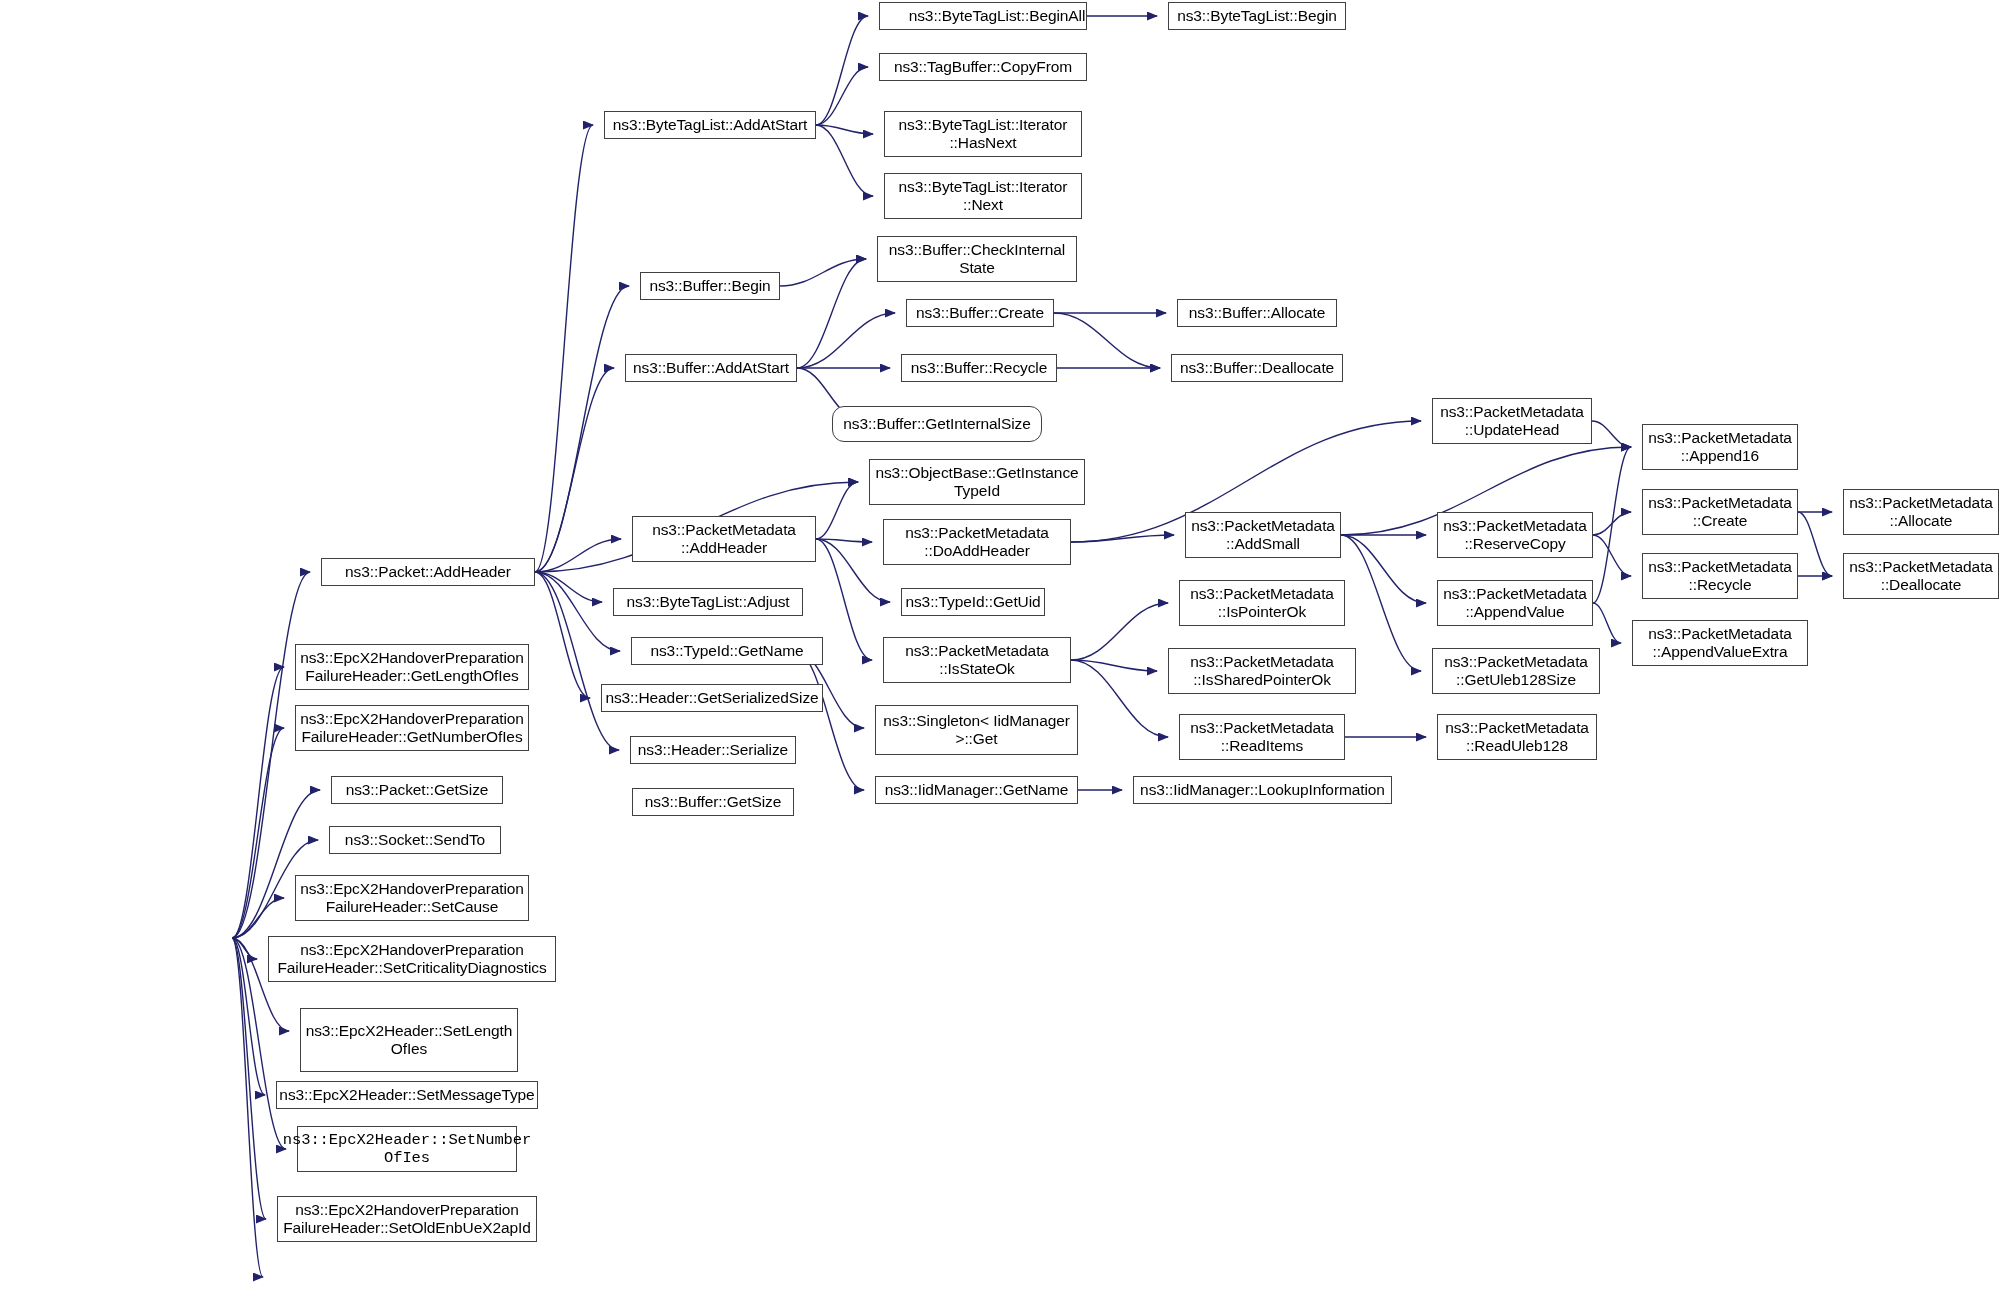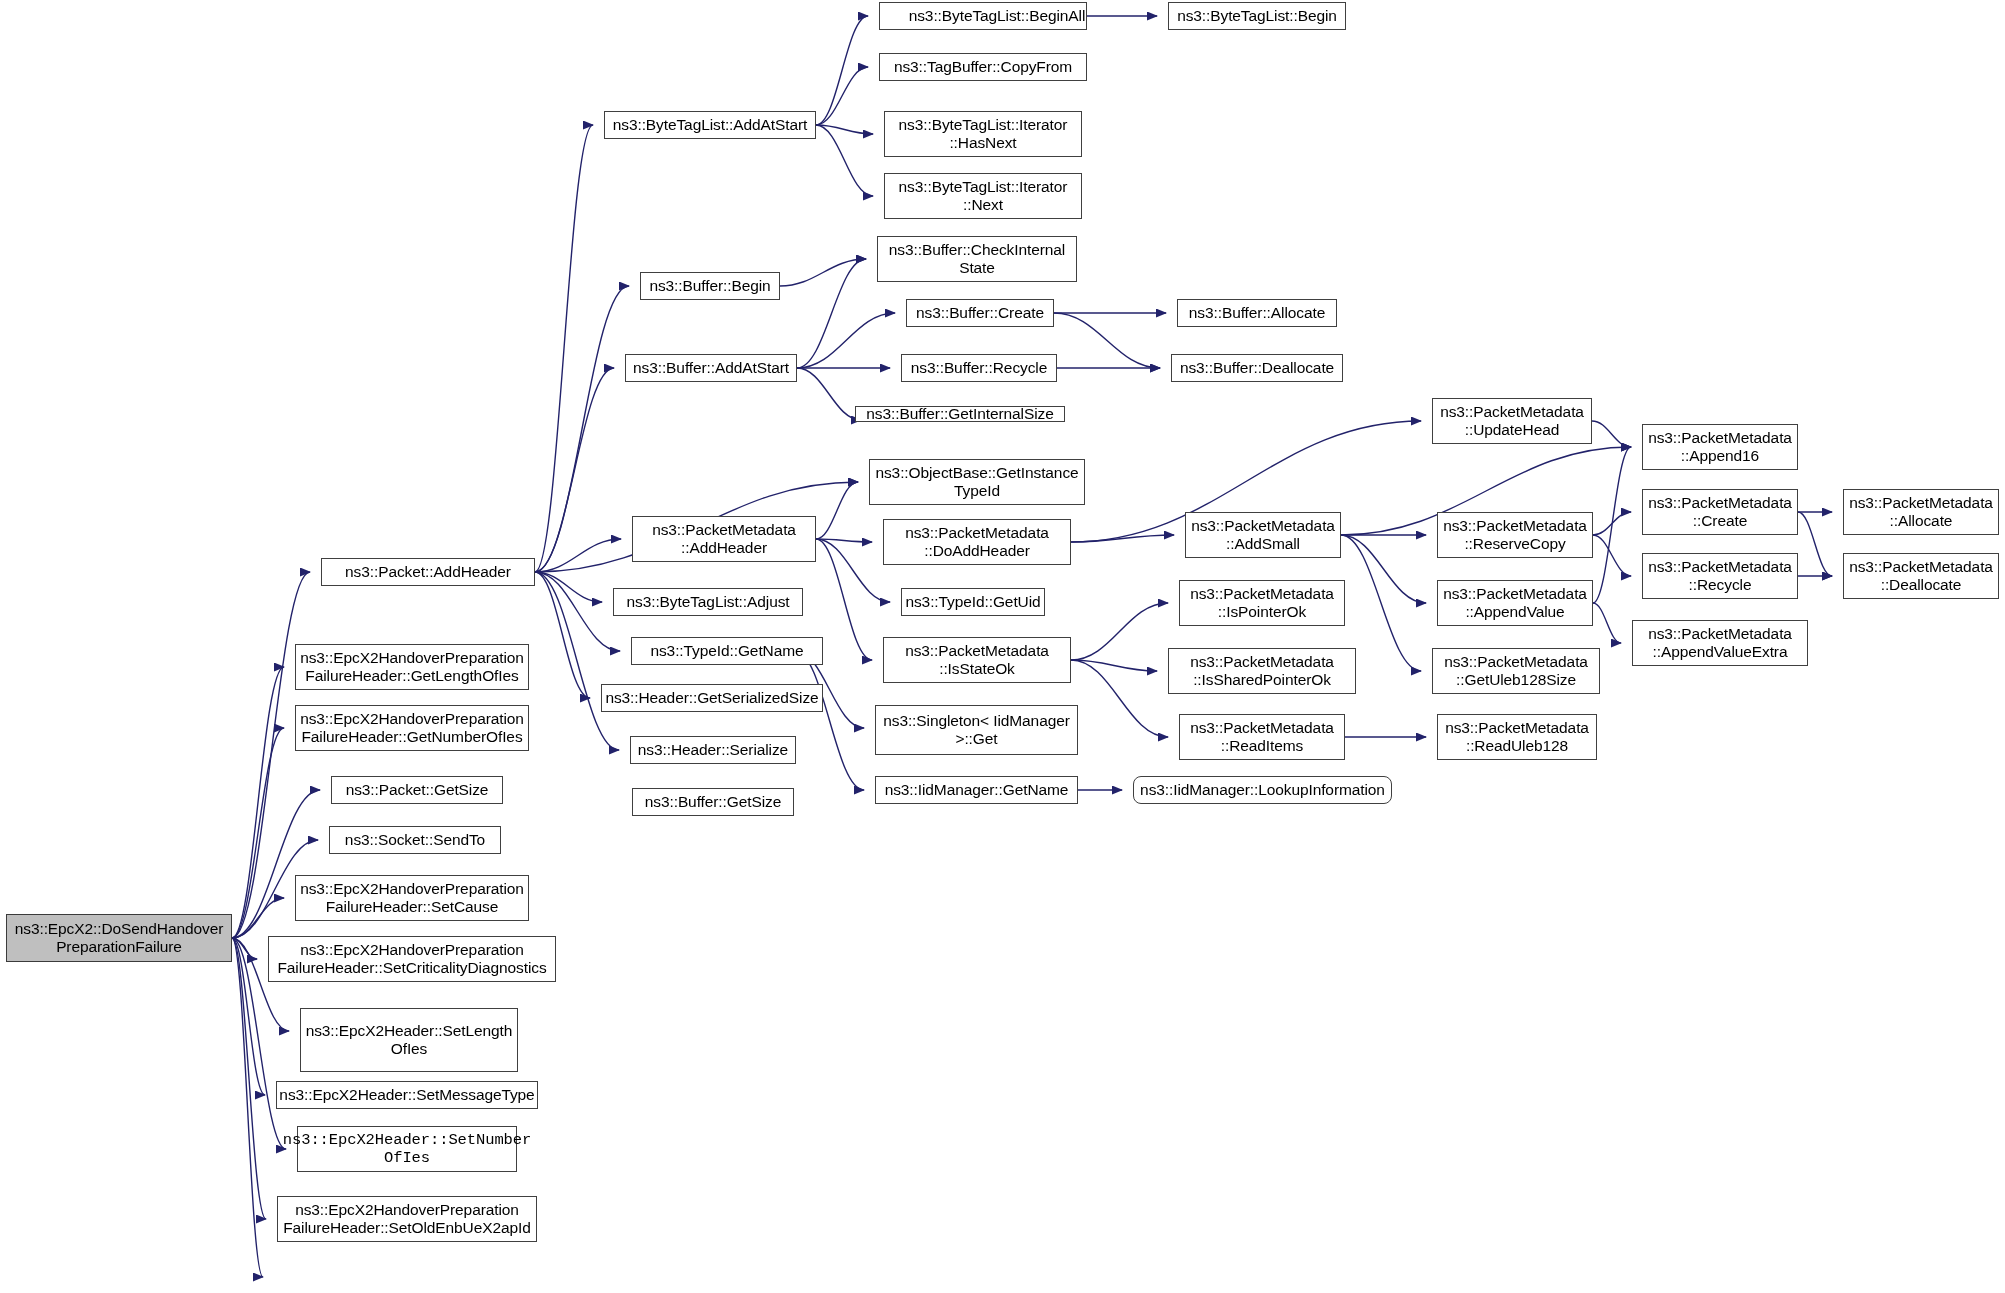--- a/index.html
+++ b/index.html
@@ -110,22 +110,20 @@
         <path d="M1345,737 L1426,737" marker-end="url(#arrow)" stroke="#22226a"></path>
         <path d="M1593,535 C1608.96,535 1615.04,512 1631,512" marker-end="url(#arrow)" stroke="#22226a"></path>
         <path d="M1593,535 C1608.96,535 1615.04,576 1631,576" marker-end="url(#arrow)" stroke="#22226a"></path>
         <path d="M1593,603 C1608.96,603 1615.04,447 1631,447" marker-end="url(#arrow)" stroke="#22226a"></path>
         <path d="M1593,603 C1604.76,603 1609.24,643 1621,643" marker-end="url(#arrow)" stroke="#22226a"></path>
         <path d="M1798,512 L1832,512" marker-end="url(#arrow)" stroke="#22226a"></path>
         <path d="M1798,512 C1812.28,512 1817.72,576 1832,576" marker-end="url(#arrow)" stroke="#22226a"></path>
         <path d="M1798,576 L1832,576" marker-end="url(#arrow)" stroke="#22226a"></path>
       </g>
   </svg>
-<div class="node root" style="left: 6px; top: 914px; width: 226px; height: 48px;">ns3::EpcX2::DoSendHandover
-PreparationFailure</div>
     <div class="node" style="left: 321px; top: 558px; width: 214px; height: 28px;">ns3::Packet::AddHeader</div>
     <div class="node" style="left: 295px; top: 644px; width: 234px; height: 46px;">ns3::EpcX2HandoverPreparation
 FailureHeader::GetLengthOfIes</div>
     <div class="node" style="left: 295px; top: 705px; width: 234px; height: 46px;">ns3::EpcX2HandoverPreparation
 FailureHeader::GetNumberOfIes</div>
     <div class="node" style="left: 331px; top: 776px; width: 172px; height: 28px;">ns3::Packet::GetSize</div>
     <div class="node" style="left: 329px; top: 826px; width: 172px; height: 28px;">ns3::Socket::SendTo</div>
     <div class="node" style="left: 295px; top: 875px; width: 234px; height: 46px;">ns3::EpcX2HandoverPreparation
 FailureHeader::SetCause</div>
     <div class="node" style="left: 268px; top: 936px; width: 288px; height: 46px;">ns3::EpcX2HandoverPreparation
@@ -151,42 +149,42 @@
     <div class="node" style="left: 879px; top: 2px; width: 208px; height: 28px; padding-left: 32px;">ns3::ByteTagList::BeginAll</div>
     <div class="node" style="left: 879px; top: 53px; width: 208px; height: 28px;">ns3::TagBuffer::CopyFrom</div>
     <div class="node" style="left: 884px; top: 111px; width: 198px; height: 46px;">ns3::ByteTagList::Iterator
 ::HasNext</div>
     <div class="node" style="left: 884px; top: 173px; width: 198px; height: 46px;">ns3::ByteTagList::Iterator
 ::Next</div>
     <div class="node" style="left: 877px; top: 236px; width: 200px; height: 46px;">ns3::Buffer::CheckInternal
 State</div>
     <div class="node" style="left: 906px; top: 299px; width: 148px; height: 28px; text-align: center;">ns3::Buffer::Create</div>
     <div class="node" style="left: 901px; top: 354px; width: 156px; height: 28px;">ns3::Buffer::Recycle</div>
-    <div class="node" style="left: 855px; top: 406px; width: 210px; height: 16px;">ns3::Buffer::GetInternalSize</div>
+    <div class="node" style="left: 832px; top: 406px; width: 210px; height: 36px; border-radius: 12px;">ns3::Buffer::GetInternalSize</div>
     <div class="node" style="left: 869px; top: 459px; width: 216px; height: 46px;">ns3::ObjectBase::GetInstance
 TypeId</div>
     <div class="node" style="left: 883px; top: 519px; width: 188px; height: 46px;">ns3::PacketMetadata
 ::DoAddHeader</div>
     <div class="node" style="left: 901px; top: 588px; width: 144px; height: 28px;">ns3::TypeId::GetUid</div>
     <div class="node" style="left: 883px; top: 637px; width: 188px; height: 46px;">ns3::PacketMetadata
 ::IsStateOk</div>
     <div class="node" style="left: 875px; top: 705px; width: 203px; height: 50px;">ns3::Singleton&lt; IidManager
 &gt;::Get</div>
     <div class="node" style="left: 875px; top: 776px; width: 203px; height: 28px;">ns3::IidManager::GetName</div>
     <div class="node" style="left: 1177px; top: 299px; width: 160px; height: 28px;">ns3::Buffer::Allocate</div>
     <div class="node" style="left: 1171px; top: 354px; width: 172px; height: 28px;">ns3::Buffer::Deallocate</div>
     <div class="node" style="left: 1185px; top: 512px; width: 156px; height: 46px;">ns3::PacketMetadata
 ::AddSmall</div>
     <div class="node" style="left: 1179px; top: 580px; width: 166px; height: 46px;">ns3::PacketMetadata
 ::IsPointerOk</div>
     <div class="node" style="left: 1168px; top: 648px; width: 188px; height: 46px;">ns3::PacketMetadata
 ::IsSharedPointerOk</div>
     <div class="node" style="left: 1179px; top: 714px; width: 166px; height: 46px;">ns3::PacketMetadata
 ::ReadItems</div>
-    <div class="node" style="left: 1133px; top: 776px; width: 259px; height: 28px; border-radius: 8px;">ns3::IidManager::LookupInformation</div>
+    <div class="node" style="left: 1133px; top: 776px; width: 259px; height: 28px;">ns3::IidManager::LookupInformation</div>
     <div class="node" style="left: 1432px; top: 398px; width: 160px; height: 46px;">ns3::PacketMetadata
 ::UpdateHead</div>
     <div class="node" style="left: 1437px; top: 512px; width: 156px; height: 46px;">ns3::PacketMetadata
 ::ReserveCopy</div>
     <div class="node" style="left: 1437px; top: 580px; width: 156px; height: 46px;">ns3::PacketMetadata
 ::AppendValue</div>
     <div class="node" style="left: 1432px; top: 648px; width: 168px; height: 46px;">ns3::PacketMetadata
 ::GetUleb128Size</div>
     <div class="node" style="left: 1437px; top: 714px; width: 160px; height: 46px;">ns3::PacketMetadata
 ::ReadUleb128</div>

